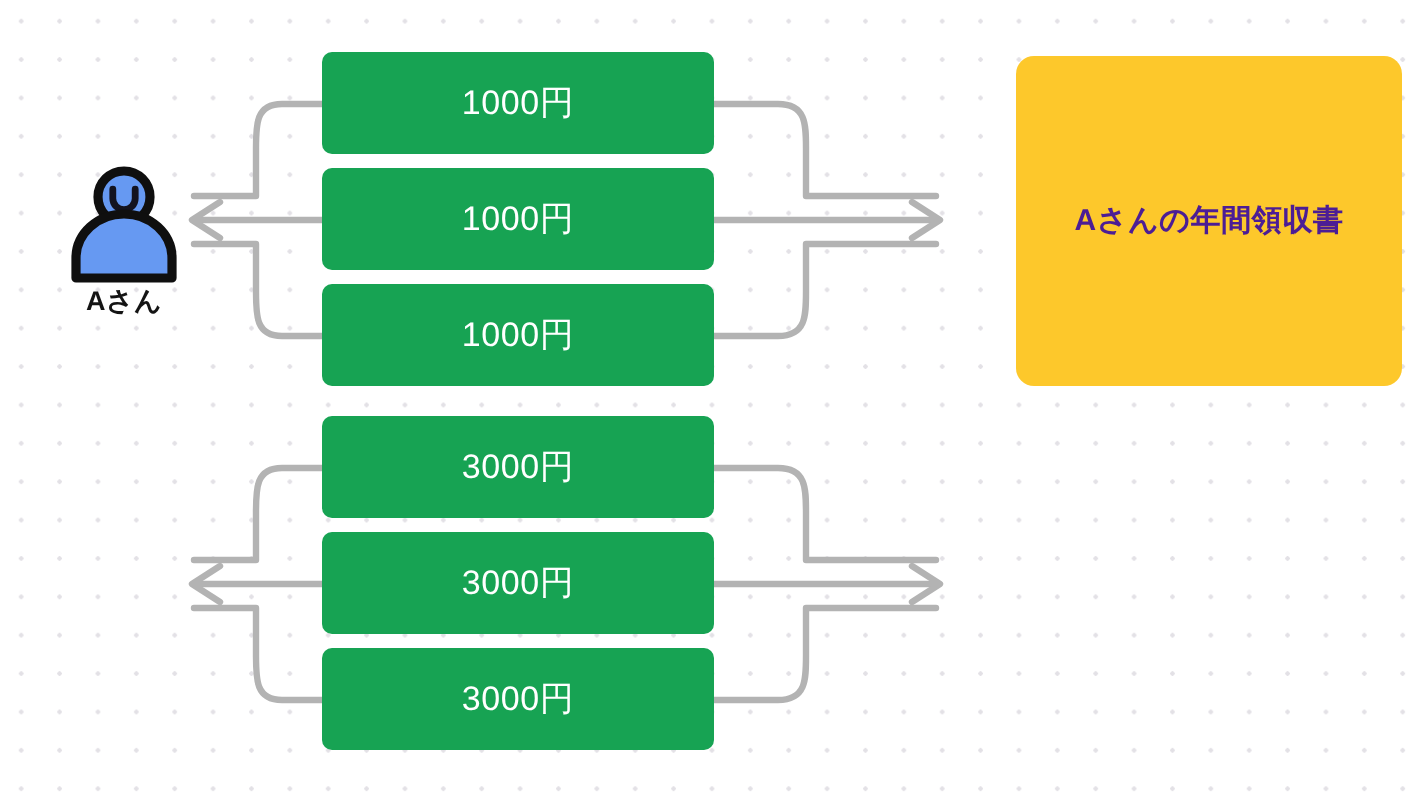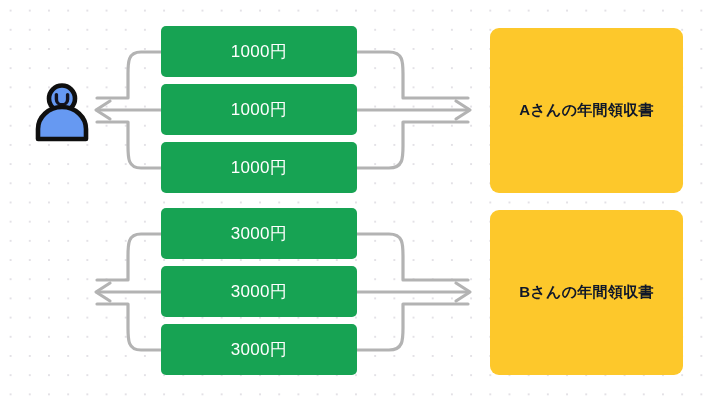--- a/index.html
+++ b/index.html
@@ -53,29 +53,29 @@
     justify-content: center;
     color: #ffffff;
     font-size: 17px;
     font-weight: 400;
     letter-spacing: .3px;
   }
 
   
   .receipt-box {
     position: absolute;
-    left: 490px;
+    left: 508px;
     width: 193px;
     height: 165px;
     background: #fdc82b;
     border-radius: 9px;
     display: flex;
     align-items: center;
     justify-content: center;
-    color: #0f172a;
+    color: #4c1d95;
     font-size: 15px;
     font-weight: bold;
     letter-spacing: .3px;
   }
 
   
   .wires {
     position: absolute;
     left: 0;
     top: 0;
@@ -128,28 +128,28 @@
 
   <div class="actor" style="left:16px; top:82px;">
     <svg class="actor-icon" viewBox="0 0 64 60">
 
       <circle cx="32" cy="16.5" r="13" fill="#6699f2" stroke="#0f0f0f" stroke-width="4.6"></circle>
 
       <path d="M 26.4,12.6 L 26.4,17.2 A 5.6,5.6 0 0 0 37.6,17.2 L 37.6,12.6" fill="none" stroke="#13131f" stroke-width="3.4" stroke-linecap="round"></path>
 
       <path d="M 8,57 L 8,47 A 24,22 0 0 1 56,47 L 56,57 Z" fill="#6699f2" stroke="#0f0f0f" stroke-width="4.6" stroke-linejoin="round"></path>
     </svg>
+    <div class="actor-label">Aさん</div>
   </div>
 
   <div class="amount-box" style="top:26px;">1000円</div>
   <div class="amount-box" style="top:84px;">1000円</div>
   <div class="amount-box" style="top:142px;">1000円</div>
 
   <div class="receipt-box" style="top:28px;">Aさんの年間領収書</div>
 
 
   <div class="amount-box" style="top:208px;">3000円</div>
   <div class="amount-box" style="top:266px;">3000円</div>
   <div class="amount-box" style="top:324px;">3000円</div>
 
-  <div class="receipt-box" style="top:210px;">Bさんの年間領収書</div>
 
 </div>
 
 </body></html>

